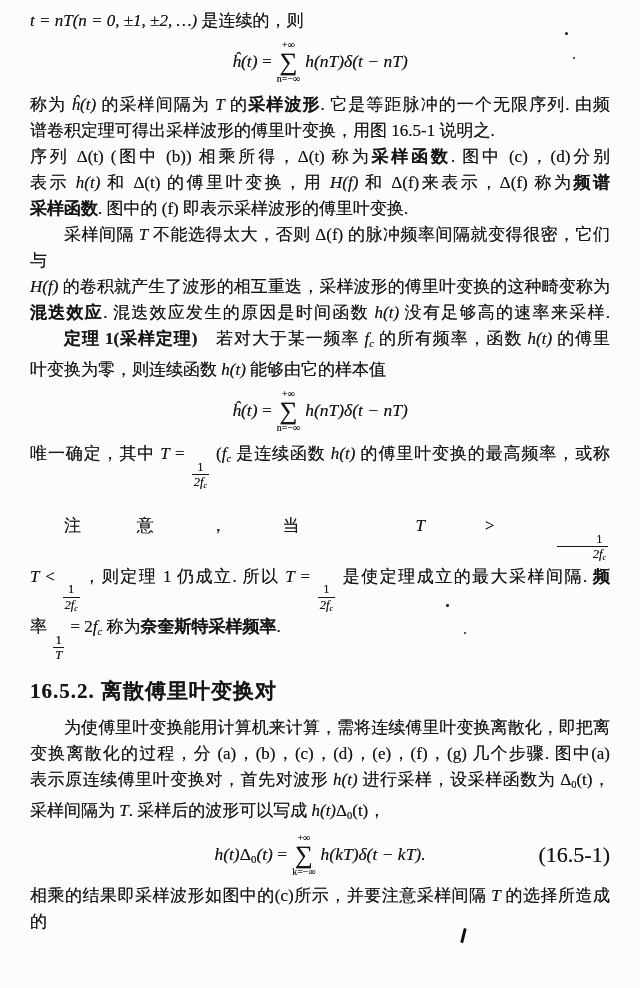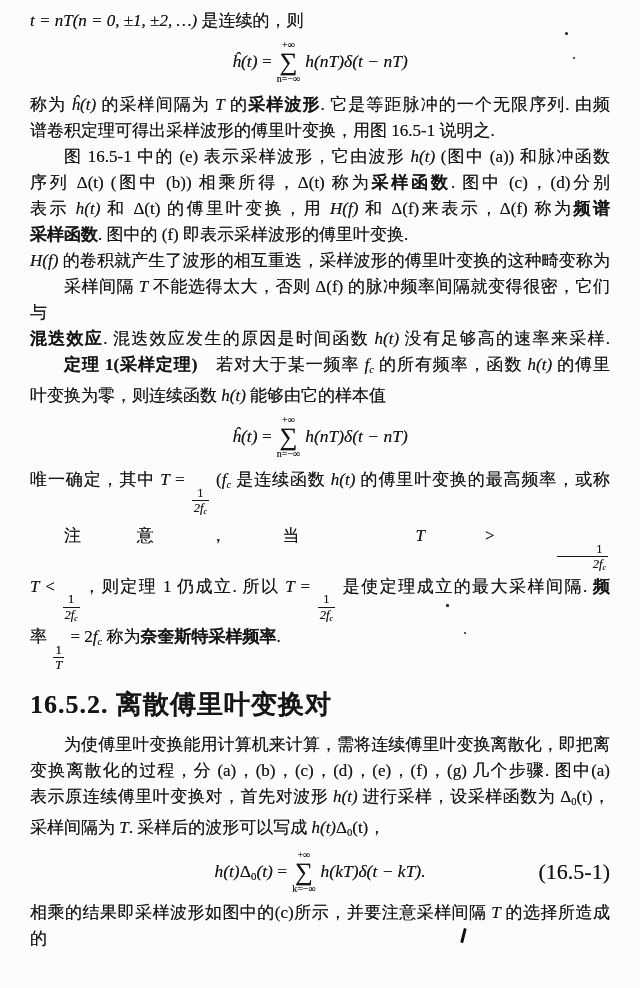--- a/index.html
+++ b/index.html
@@ -16,21 +16,21 @@
   .sub{font-size:0.62em;vertical-align:-0.3em;}
   .frac{display:inline-flex;flex-direction:column;align-items:center;vertical-align:-0.95em;
         font-size:12.5px;line-height:1.15;padding:0 2px;text-align:center;text-align-last:center;}
   .frac .den{border-top:1.4px solid #161616;padding:0 2px;text-align:center;}
   .formula{display:flex;justify-content:center;align-items:center;position:relative;
            font-size:17.5px;margin:4px 0 6px;}
   .sum{display:inline-flex;flex-direction:column;align-items:center;line-height:1;margin:0 5px;}
   .sum .lim{font-size:10px;line-height:1;}
   .sum .sig{font-size:25px;line-height:0.95;}
   .formula .eqno{position:absolute;right:0;top:50%;transform:translateY(-50%);font-size:22px;}
-  .heading{font-size:26px;font-weight:bold;margin:14px 0 10px;letter-spacing:1px;}
+  .heading{font-size:21px;font-weight:bold;margin:14px 0 10px;letter-spacing:1px;}
   .speck{position:absolute;background:#1c1c1c;border-radius:50%;}
   .penmark{position:absolute;left:462px;top:928px;width:2.5px;height:15px;background:#111;
            transform:rotate(14deg);border-radius:1px;}
 </style>
 </head>
 <body>
 
 <div class="page">
   <div class="content" id="content">
       <div class="line"><span class="i">t = nT(n = 0, ±1, ±2, …)</span><span> 是连续的，则</span></div>
@@ -38,43 +38,42 @@
         <span><span class="i">ĥ(t)</span><span> = </span></span>
         <span class="sum">
           <span class="lim">+∞</span>
           <span class="sig">∑</span>
           <span class="lim">n=−∞</span>
         </span>
         <span><span class="i">h(nT)δ(t − nT)</span></span>
       </div>
       <div class="line j"><span>称为 </span><span class="i">ĥ(t)</span><span> 的采样间隔为 </span><span class="i">T</span><span> 的</span><span class="b">采样波形</span><span>. 它是等距脉冲的一个无限序列. 由频</span></div>
       <div class="line"><span>谱卷积定理可得出采样波形的傅里叶变换，用图 16.5-1 说明之.</span></div>
-      <div class="line j indent"><span>图 16.5-1 中的 (e) 表示采样波形，它由波形 </span><span class="i">h(t)</span><span> (图中 (a)) 和脉冲函数</span></div>
       <div class="line j"><span>序列 Δ(t) (图中 (b)) 相乘所得，Δ(t) 称为</span><span class="b">采样函数</span><span>. 图中 (c)，(d)分别</span></div>
       <div class="line j"><span>表示 </span><span class="i">h(t)</span><span> 和 Δ(t) 的傅里叶变换，用 </span><span class="i">H(f)</span><span> 和 Δ(f)来表示，Δ(f) 称为</span><span class="b">频谱</span></div>
       <div class="line"><span class="b">采样函数</span><span>. 图中的 (f) 即表示采样波形的傅里叶变换.</span></div>
+      <div class="line j indent"><span>采样间隔 </span><span class="i">T</span><span> 不能选得太大，否则 Δ(f) 的脉冲频率间隔就变得很密，它们与</span></div>
       <div class="line j"><span class="i">H(f)</span><span> 的卷积就产生了波形的相互重迭，采样波形的傅里叶变换的这种畸变称为</span></div>
-      <div class="line j indent"><span>采样间隔 </span><span class="i">T</span><span> 不能选得太大，否则 Δ(f) 的脉冲频率间隔就变得很密，它们与</span></div>
       <div class="line j"><span class="b">混迭效应</span><span>. 混迭效应发生的原因是时间函数 </span><span class="i">h(t)</span><span> 没有足够高的速率来采样.</span></div>
       <div class="line j indent"><span class="b">定理 1(采样定理)</span><span>　若对大于某一频率 </span><span class="i">f</span><span class="i sub">c</span><span> 的所有频率，函数 </span><span class="i">h(t)</span><span> 的傅里</span></div>
       <div class="line"><span>叶变换为零，则连续函数 </span><span class="i">h(t)</span><span> 能够由它的样本值</span></div>
       <div class="formula" style="margin-top: 6px; margin-bottom: 8px;">
         <span><span class="i">ĥ(t)</span><span> = </span></span>
         <span class="sum">
           <span class="lim">+∞</span>
           <span class="sig">∑</span>
           <span class="lim">n=−∞</span>
         </span>
         <span><span class="i">h(nT)δ(t − nT)</span></span>
       </div>
       <div class="line j"><span>唯一确定，其中 </span><span class="i">T</span><span> = </span><span class="frac">
           <span class="num"><span>1</span></span>
           <span class="den"><span class="i">2f</span><span class="i sub">c</span></span>
         </span><span> (</span><span class="i">f</span><span class="i sub">c</span><span> 是连续函数 </span><span class="i">h(t)</span><span> 的傅里叶变换的最高频率，或称</span></div>
-      <div class="line j indent" style="margin-top: 6px;"><span>注意，当 </span><span class="i">T</span><span> &gt; </span><span class="frac">
+      <div class="line j indent" style="margin-top: 22px;"><span>注意，当 </span><span class="i">T</span><span> &gt; </span><span class="frac">
           <span class="num"><span>1</span></span>
           <span class="den"><span class="i">2f</span><span class="i sub">c</span></span>
         </span></div>
       <div class="line j"><span class="i">T</span><span> &lt; </span><span class="frac">
           <span class="num"><span>1</span></span>
           <span class="den"><span class="i">2f</span><span class="i sub">c</span></span>
         </span><span>，则定理 1 仍成立. 所以 </span><span class="i">T</span><span> = </span><span class="frac">
           <span class="num"><span>1</span></span>
           <span class="den"><span class="i">2f</span><span class="i sub">c</span></span>
         </span><span> 是使定理成立的最大采样间隔. </span><span class="b">频</span></div>

